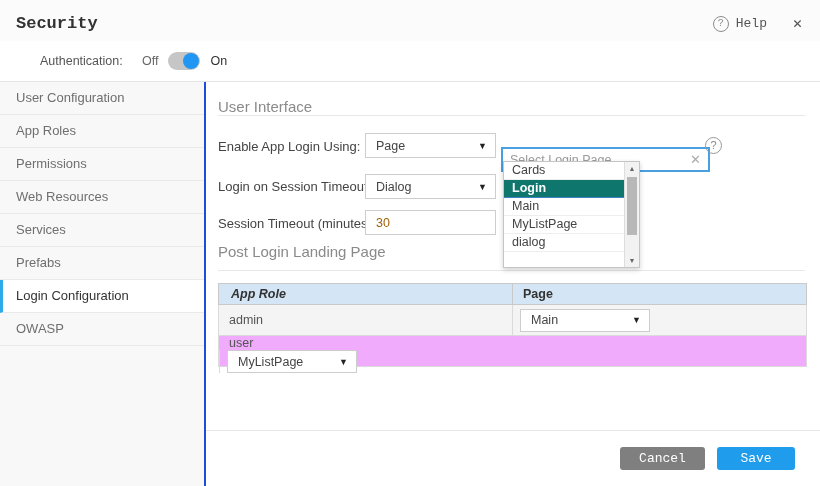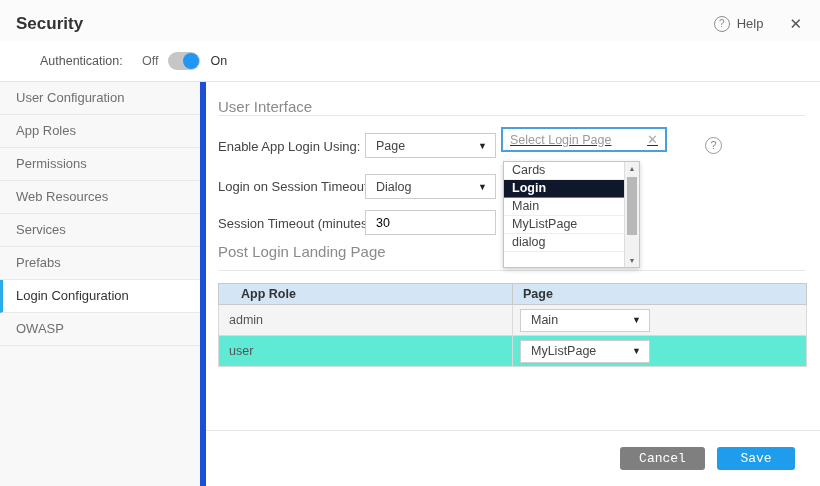--- a/index.html
+++ b/index.html
@@ -5,21 +5,21 @@
   * { margin:0; padding:0; box-sizing:border-box; }
   html,body { background:#e9e9e9; }
   .app {
     position:relative; width:820px; height:486px; background:#fff;
     font-family:"Liberation Sans", sans-serif; overflow:hidden; color:#333;
   }
   
   .titlebar {
     position:absolute; top:0; left:0; right:0; height:48px;
     background:#fbfbfb; border-bottom:1px solid #e0e0e0;
-    display:flex; align-items:center; padding:0 18px 0 16px;
+    display:flex; align-items:center; padding:0 18px 0 16px;font-family:Liberation Mono, monospace;
   }
   .title { font-size:17px; font-weight:600; color:#333; }
   .titlebar-right { margin-left:auto; display:flex; align-items:center; }
   .help-icon {
     width:16px; height:16px; border:1px solid #8d8d8d; border-radius:50%;
     color:#8d8d8d; font-size:10px; line-height:14px; text-align:center; cursor:pointer;
   }
   .help-label { font-size:13px; color:#555; margin:0 0 0 7px; cursor:pointer; }
   .close-icon { font-size:15px; color:#555; margin-left:26px; cursor:pointer; }
   
@@ -28,21 +28,21 @@
     border-bottom:1px solid #e4e4e4; display:flex; align-items:center; padding-left:16px;
   }
   .auth-label { font-size:12.5px; color:#555; width:102px;margin-left:24px; }
   .toggle-off-label { font-size:12.5px; color:#666; }
   .toggle { position:relative; width:32px; height:18px; border-radius:9px; background:#c6c6c6; margin:0 10px; cursor:pointer; }
   .toggle-knob { position:absolute; top:1px; right:1px; width:16px; height:16px; border-radius:50%; background:#2196f3; }
   .toggle-on-label { font-size:12.5px; color:#333; }
   
   .sidebar {
     position:absolute; top:82px; left:0; bottom:0; width:206px;
-    background:#f8f8f8; border-right:6px solid #1d4ed8;
+    background:#f8f8f8; border-right:2px solid #1d4ed8;
   }
   .side-item {
     height:33px; line-height:32px; padding-left:16px; font-size:13px; color:#6f6f6f;
     border-bottom:1px solid #e9e9e9; cursor:pointer; background:transparent;
   }
   .side-item.selected {
     background:#fff; color:#333; border-left:3px solid #2dabe8; padding-left:13px;
   }
   
   .content { position:absolute; top:82px; left:206px; right:0; bottom:0; background:#fff; }
@@ -51,22 +51,22 @@
   .flabel { position:absolute; left:12px; font-size:13px; color:#444; }
   
   .fselect {
     position:absolute; display:flex; align-items:center; background:#fff;
     border:1px solid #cdcdcd; font-size:12.5px; color:#444;
     padding:0 8px 0 10px; cursor:pointer;
   }
   .fselect .caret { margin-left:auto; font-size:9px; color:#222; }
   
   .search-box {
-    position:absolute; left:295px; top:45px; width:166px; height:25px;
-    border:2px solid #4a9fe0; background:#fff; display:flex; align-items:center; padding:0 7px;text-decoration:underline;
+    position:absolute; left:295px; top:65px; width:209px; height:25px;
+    border:2px solid #4a9fe0; background:#fff; display:flex; align-items:center; padding:0 7px;
   }
   .search-box input {
     border:none; outline:none; flex:1; min-width:0; font-size:12.5px; color:#444;
     font-family:"Liberation Sans", sans-serif; background:transparent;
   }
   .search-box input::placeholder { color:#9b9b9b; }
   .clear-icon { color:#aaa; font-size:13px; cursor:pointer; }
   .q-icon {
     position:absolute; left:499px; top:55px; width:17px; height:17px;
     border:1px solid #999; border-radius:50%; color:#888; font-size:11px;
@@ -76,47 +76,47 @@
   .dropdown {
     position:absolute; left:297px; top:79px; width:137px; height:107px;
     background:#fff; border:1px solid #c5c5c5; box-shadow:0 2px 5px rgba(0,0,0,.18);
     z-index:5; overflow:hidden;
   }
   .dd-list { margin-right:15px; }
   .dd-item {
     height:18px; line-height:17px; padding-left:8px; font-size:12.5px; color:#444;
     border-bottom:1px solid #eee; cursor:pointer; white-space:nowrap;
   }
-  .dd-item.highlighted { background:#0f172a; color:#fff; font-weight:bold; border-bottom-color:#3d82c4; }
+  .dd-item.highlighted { background:#0f766e; color:#fff; font-weight:bold; border-bottom-color:#3d82c4; }
   .dd-scrollbar {
     position:absolute; top:0; right:0; bottom:0; width:15px;
     background:#f2f2f2; border-left:1px solid #ddd;
   }
   .dd-up, .dd-down {
     position:absolute; left:0; right:0; height:13px; text-align:center;
     font-size:7px; color:#666; line-height:13px; cursor:pointer;
   }
   .dd-up { top:0; } .dd-down { bottom:0; }
   .dd-thumb { position:absolute; left:2px; top:15px; width:10px; height:58px; background:#b8b8b8; cursor:pointer; }
   
   .plain-input {
     position:absolute; border:1px solid #cdcdcd; background:#fff; outline:none;
-    font-size:12.5px; color:#000000; padding-left:10px; font-family:"Liberation Sans", sans-serif;
+    font-size:12.5px; color:#a16207; padding-left:10px; font-family:"Liberation Sans", sans-serif;
   }
   
   .ptable { position:absolute; left:12px; top:201px; width:589px; font-size:12.5px; }
   .thead {
     display:flex; height:22px; align-items:center; background:#d4e6f5;
     border:1px solid #c9c9c9; font-weight:bold; color:#333;
   }
-  .th-role { width:293px; padding-left:22px; }
+  .th-role { width:293px; padding-left:12px;font-style:italic; }
   .th-page { flex:1; padding-left:10px; border-left:1px solid #c9c9c9; align-self:stretch; display:flex; align-items:center; }
   .trow { display:flex; height:31px; align-items:stretch; border:1px solid #dadada; border-top:none; color:#555; }
   .trow.odd { background:#f4f4f4; }
-  .trow.even { background:#5eead4; }
+  .trow.even { background:#f0abfc;flex-direction:column; }
   .td-role { width:293px; padding-left:10px; display:flex; align-items:center; }
   .td-page { flex:1; border-left:1px solid #dadada; display:flex; align-items:center; }
   .cell-select {
     position:relative; display:flex; align-items:center; width:130px; height:23px; margin-left:7px;
     border:1px solid #cdcdcd; background:#fff; font-size:12.5px; color:#444;
     padding:0 8px 0 10px; cursor:pointer;
   }
   .cell-select .caret { margin-left:auto; font-size:9px; color:#222; }
   
   .footer-divider { position:absolute; left:0; right:0; top:348px; border-top:1px solid #e6e6e6; }

